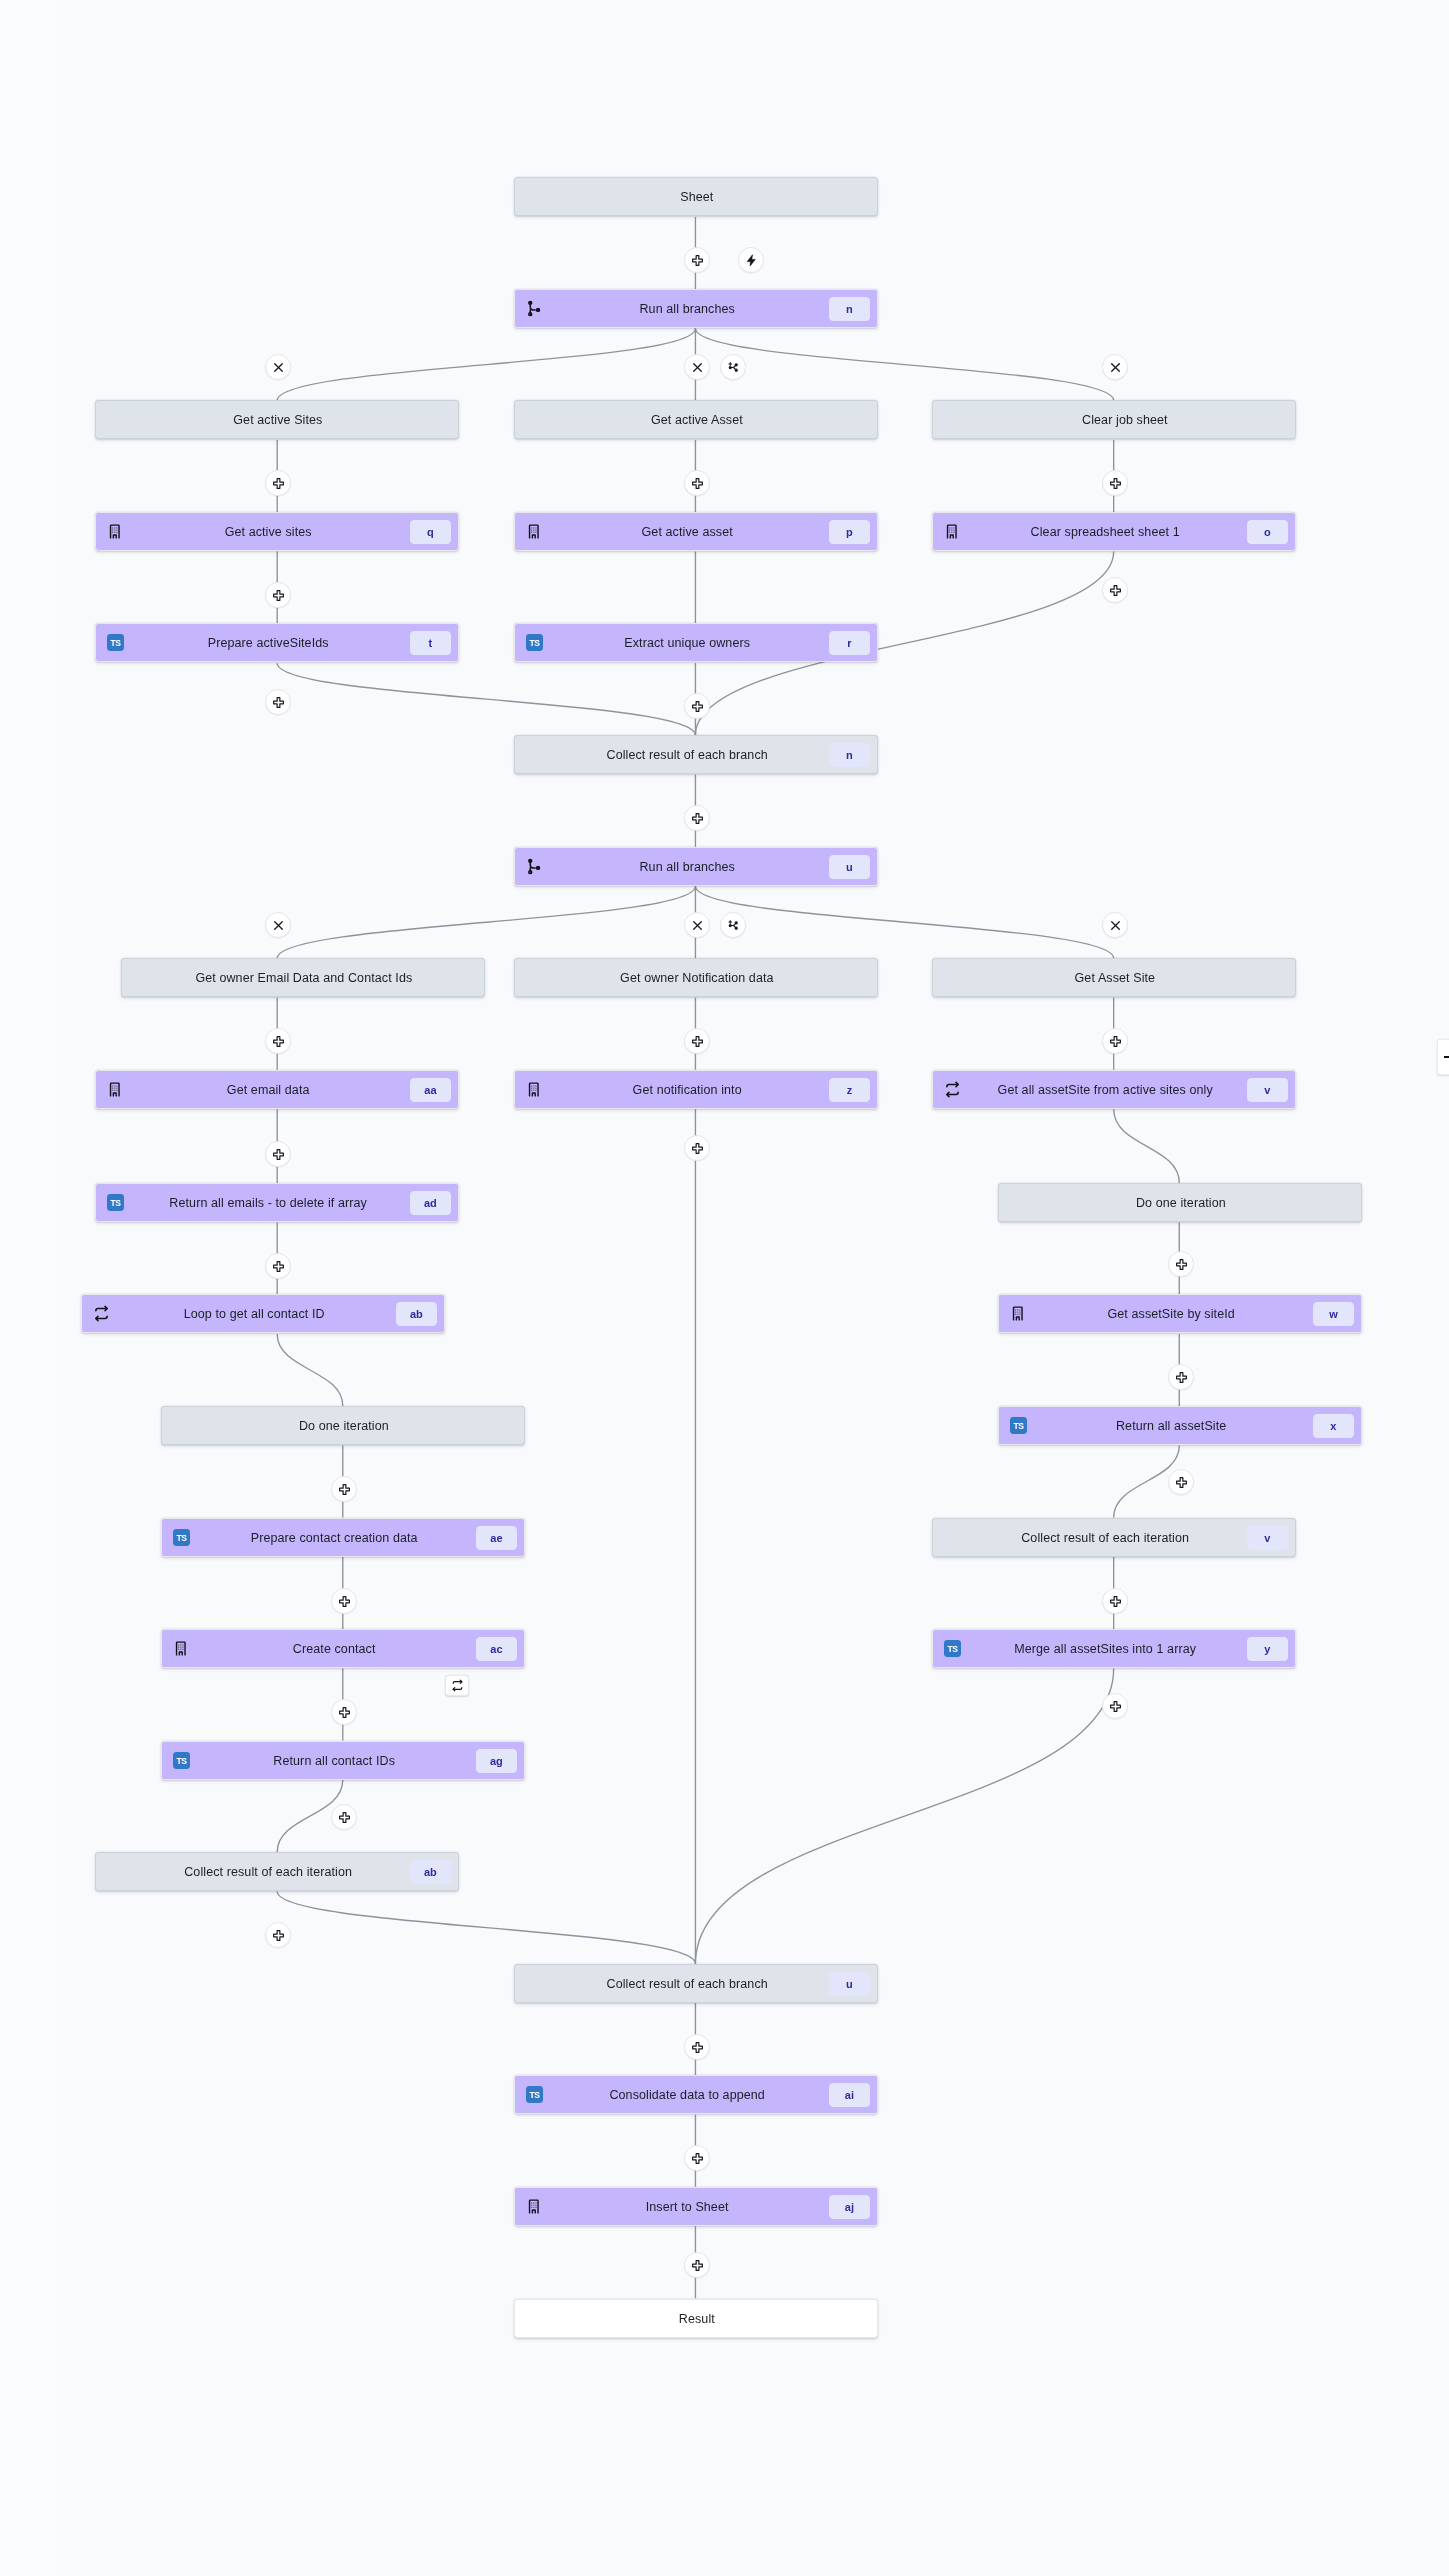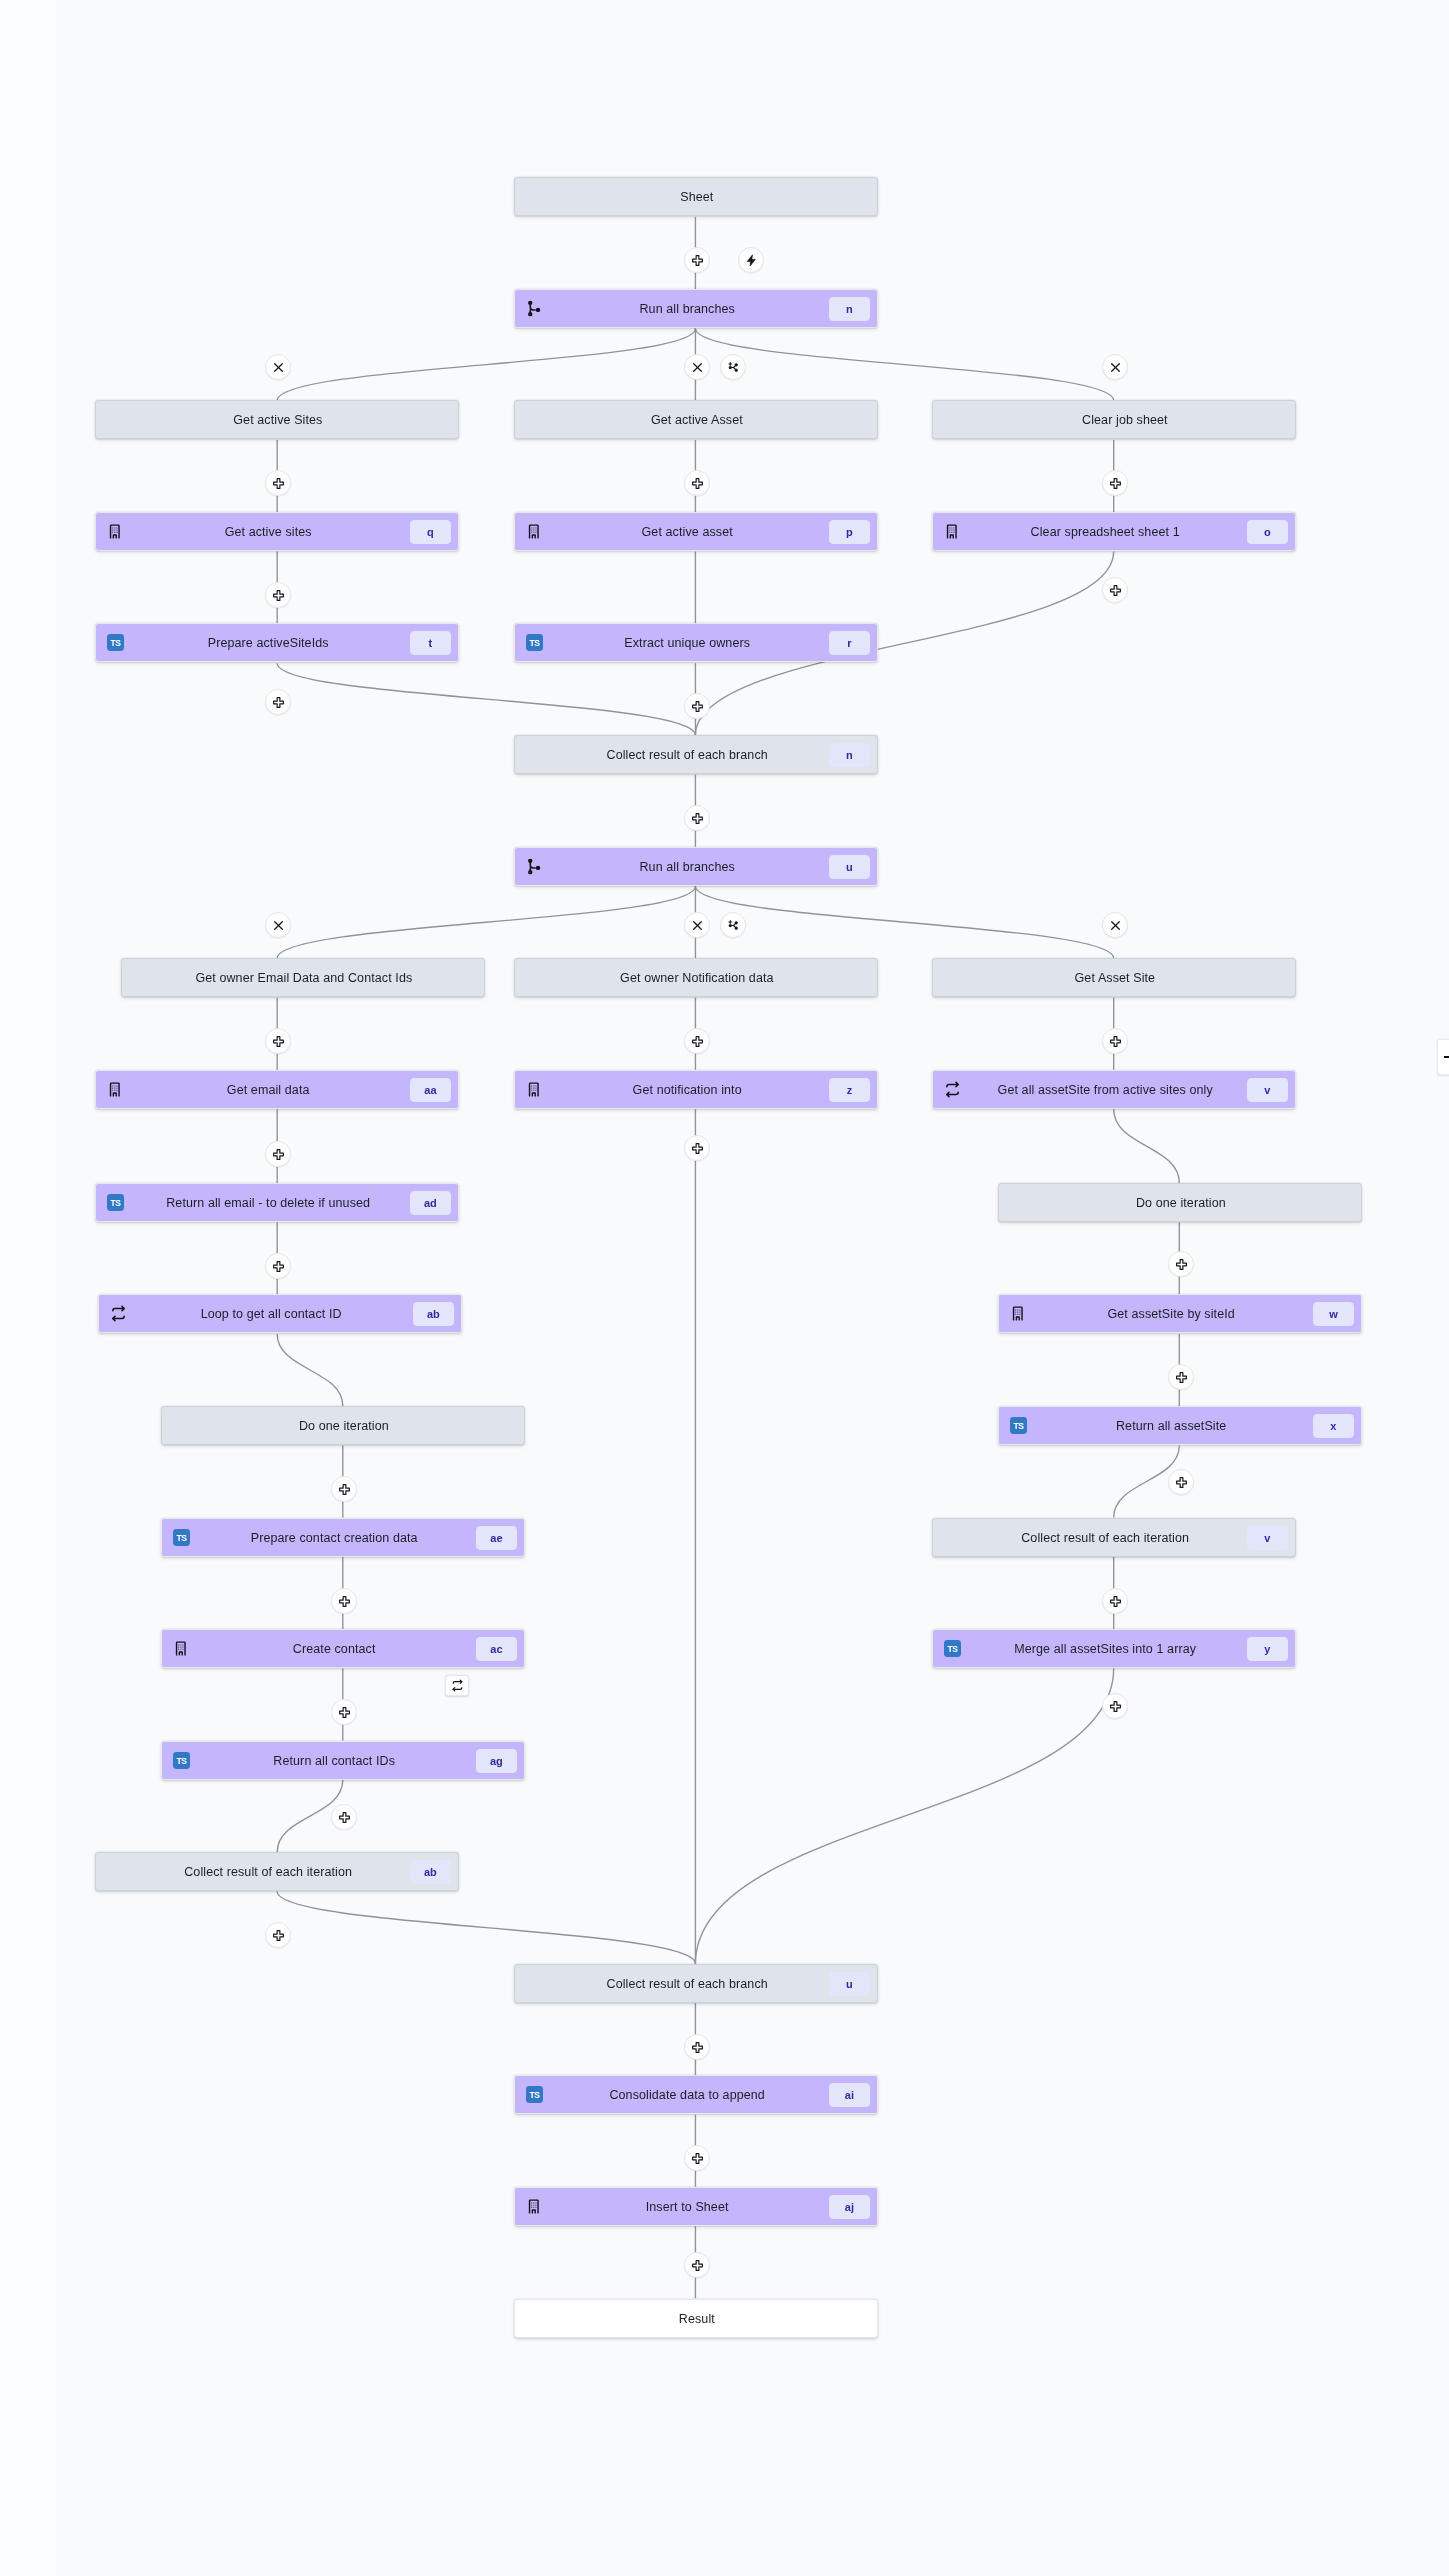--- a/index.html
+++ b/index.html
@@ -356,24 +356,24 @@
             <path d="M4 19h13a3 3 0 0 0 3-3"></path>
           </svg>
         </span>
         <span class="label">Get all assetSite from active sites only</span>
         <span class="badge">v</span>
       </div>
       <div class="node step" style="left: 95px; top: 1183px; width: 364px;">
         <span class="nicon">
           <div class="ts-icon">TS</div>
         </span>
-        <span class="label">Return all email - to delete if unused</span>
+        <span class="label">Return all emails - to delete if array</span>
         <span class="badge">ad</span>
       </div>
-      <div class="node step" style="left: 98px; top: 1294px; width: 364px;">
+      <div class="node step" style="left: 81px; top: 1294px; width: 364px;">
         <span class="nicon">
           <svg width="17" height="17" viewBox="0 0 24 24" fill="none" stroke="#111318" stroke-width="2.2" stroke-linecap="round" stroke-linejoin="round">
             <path d="M17 2l3 3-3 3"></path>
             <path d="M20 5H7a3 3 0 0 0-3 3"></path>
             <path d="M7 22l-3-3 3-3"></path>
             <path d="M4 19h13a3 3 0 0 0 3-3"></path>
           </svg>
         </span>
         <span class="label">Loop to get all contact ID</span>
         <span class="badge">ab</span>

